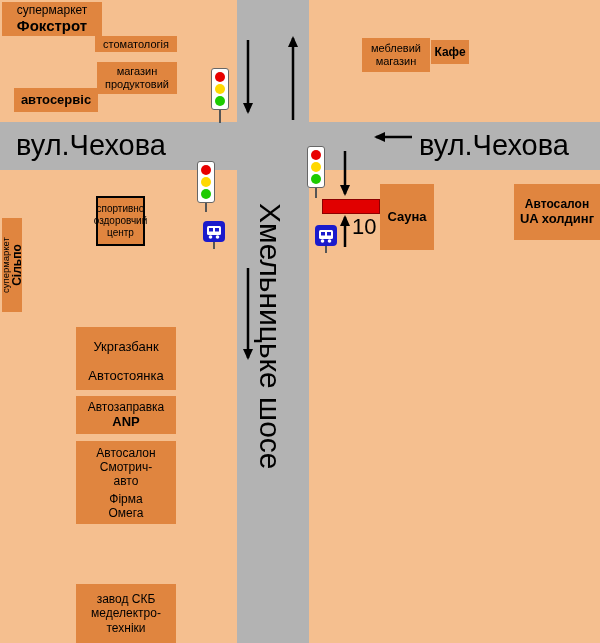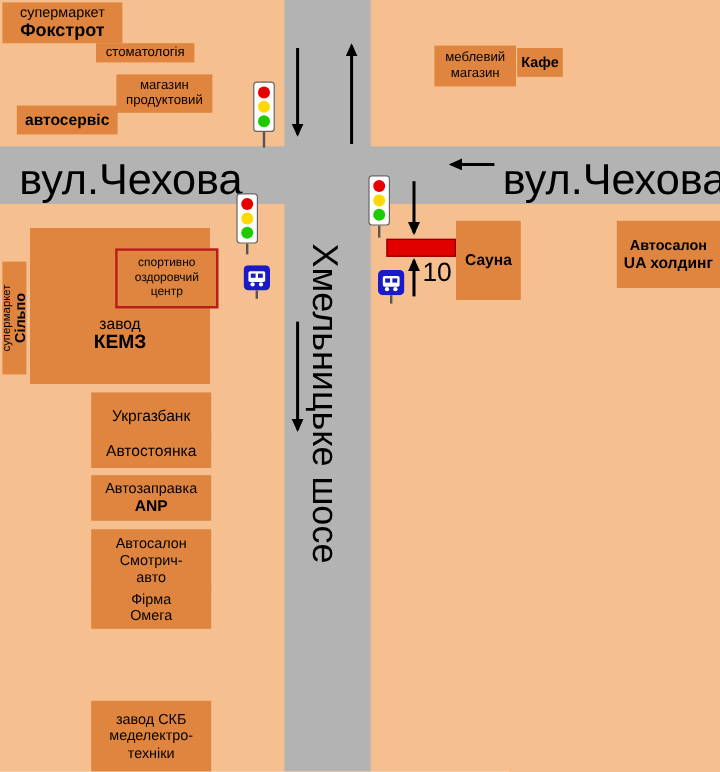--- a/index.html
+++ b/index.html
@@ -3,21 +3,21 @@
 <meta charset="utf-8">
 <style>
   html,body{margin:0;padding:0}
   #map{position:relative;width:600px;height:643px;background:#f5bf8f;
        font-family:"Liberation Sans",sans-serif;color:#000;overflow:hidden}
   .road{position:absolute;background:#b3b3b3}
   .box{position:absolute;background:#e0853f;display:flex;flex-direction:column;
        align-items:center;justify-content:center;text-align:center;
        font-size:11px;line-height:1.18;white-space:pre-line}
   .b{font-weight:bold}
-  .street-label{position:absolute;font-size:36px;white-space:nowrap}
+  .street-label{position:absolute;font-size:29px;white-space:nowrap}
   .vstreet{position:absolute;writing-mode:vertical-rl;font-size:30px;white-space:nowrap}
   .tl{position:absolute;display:flex;flex-direction:column;align-items:center;z-index:4}
   .tl-body{width:16px;background:#fff;border:1px solid #666;border-radius:3px;
            padding:3px 0;display:flex;flex-direction:column;align-items:center;gap:2px}
   .lamp{width:10px;height:10px;border-radius:50%}
   .lamp-red{background:#e80000}.lamp-yellow{background:#ffd800}.lamp-green{background:#1ecb00}
   .pole{width:2px;background:#555}
   .bus{position:absolute;display:flex;flex-direction:column;align-items:center;z-index:4}
   .billboard{position:absolute;background:#e10000;border:1px solid #8c0000;z-index:4}
   .num{position:absolute;font-size:22px;z-index:4}
@@ -63,34 +63,30 @@
     </g>
     <g>
       <line x1="345" y1="247" x2="345" y2="217" stroke="#000" stroke-width="2.5" marker-end="url(#ah)"></line>
     </g>
   </svg>
 
   <div class="box" style="left:2px;top:2px;width:100px;height:34px">
     <span style="font-size:12px">супермаркет</span>
     <span class="b" style="font-size:15px">Фокстрот</span>
   </div>
-  <div class="box" style="left:80px;top:36px;width:82px;height:16px">стоматологія</div>
+  <div class="box" style="left:95px;top:36px;width:82px;height:16px">стоматологія</div>
   <div class="box" style="left:97px;top:62px;width:80px;height:32px">магазин
 продуктовий</div>
   <div class="box b" style="left:14px;top:88px;width:84px;height:24px;font-size:13px">автосервіс</div>
 
   <div class="box" style="left:362px;top:38px;width:68px;height:34px">меблевий
 магазин</div>
   <div class="box b" style="left:431px;top:40px;width:38px;height:24px;font-size:12px">Кафе</div>
 
-  <div class="box" style="left:25px;top:190px;width:150px;height:130px;padding-top:48px;box-sizing:border-box">
-    <span style="font-size:13px">завод</span>
-    <span class="b" style="font-size:16px">КЕМЗ</span>
-  </div>
-  <div class="box" style="left:96px;top:207px;width:86px;height:50px;font-size:10px;border:2px solid #b91c1c;box-sizing:border-box">спортивно
+  <div class="box" style="left:96px;top:196px;width:49px;height:50px;font-size:10px;border:2px solid #000000;box-sizing:border-box">спортивно
 оздоровчий
 центр</div>
 
   <div class="silpo-outer">
     <div class="silpo-inner">
       <span style="font-size:9.5px">супермаркет</span>
       <span class="b" style="font-size:12px">Сільпо</span>
     </div>
   </div>
 

